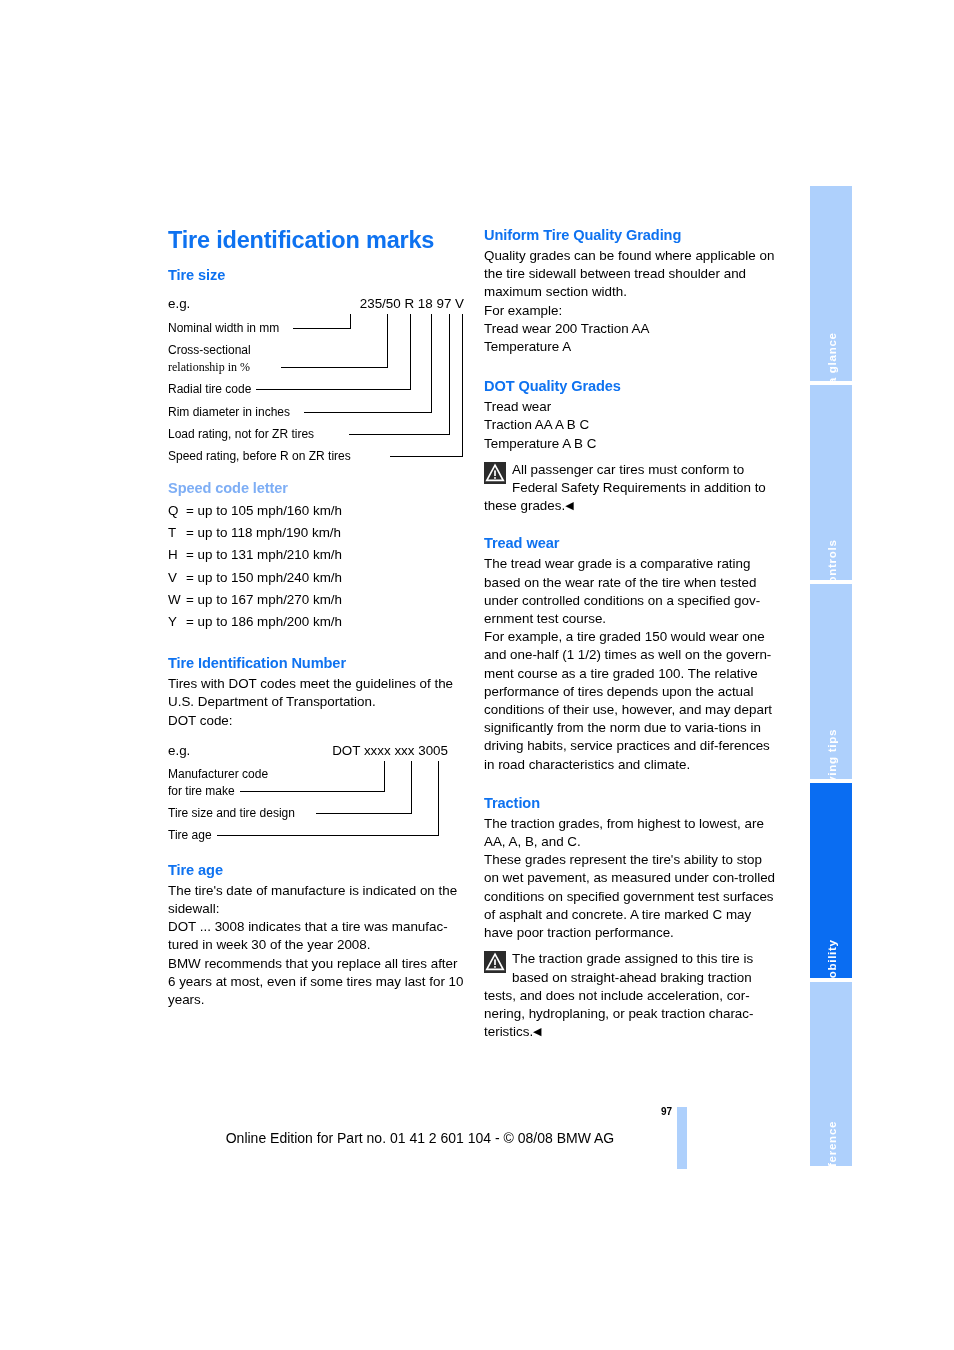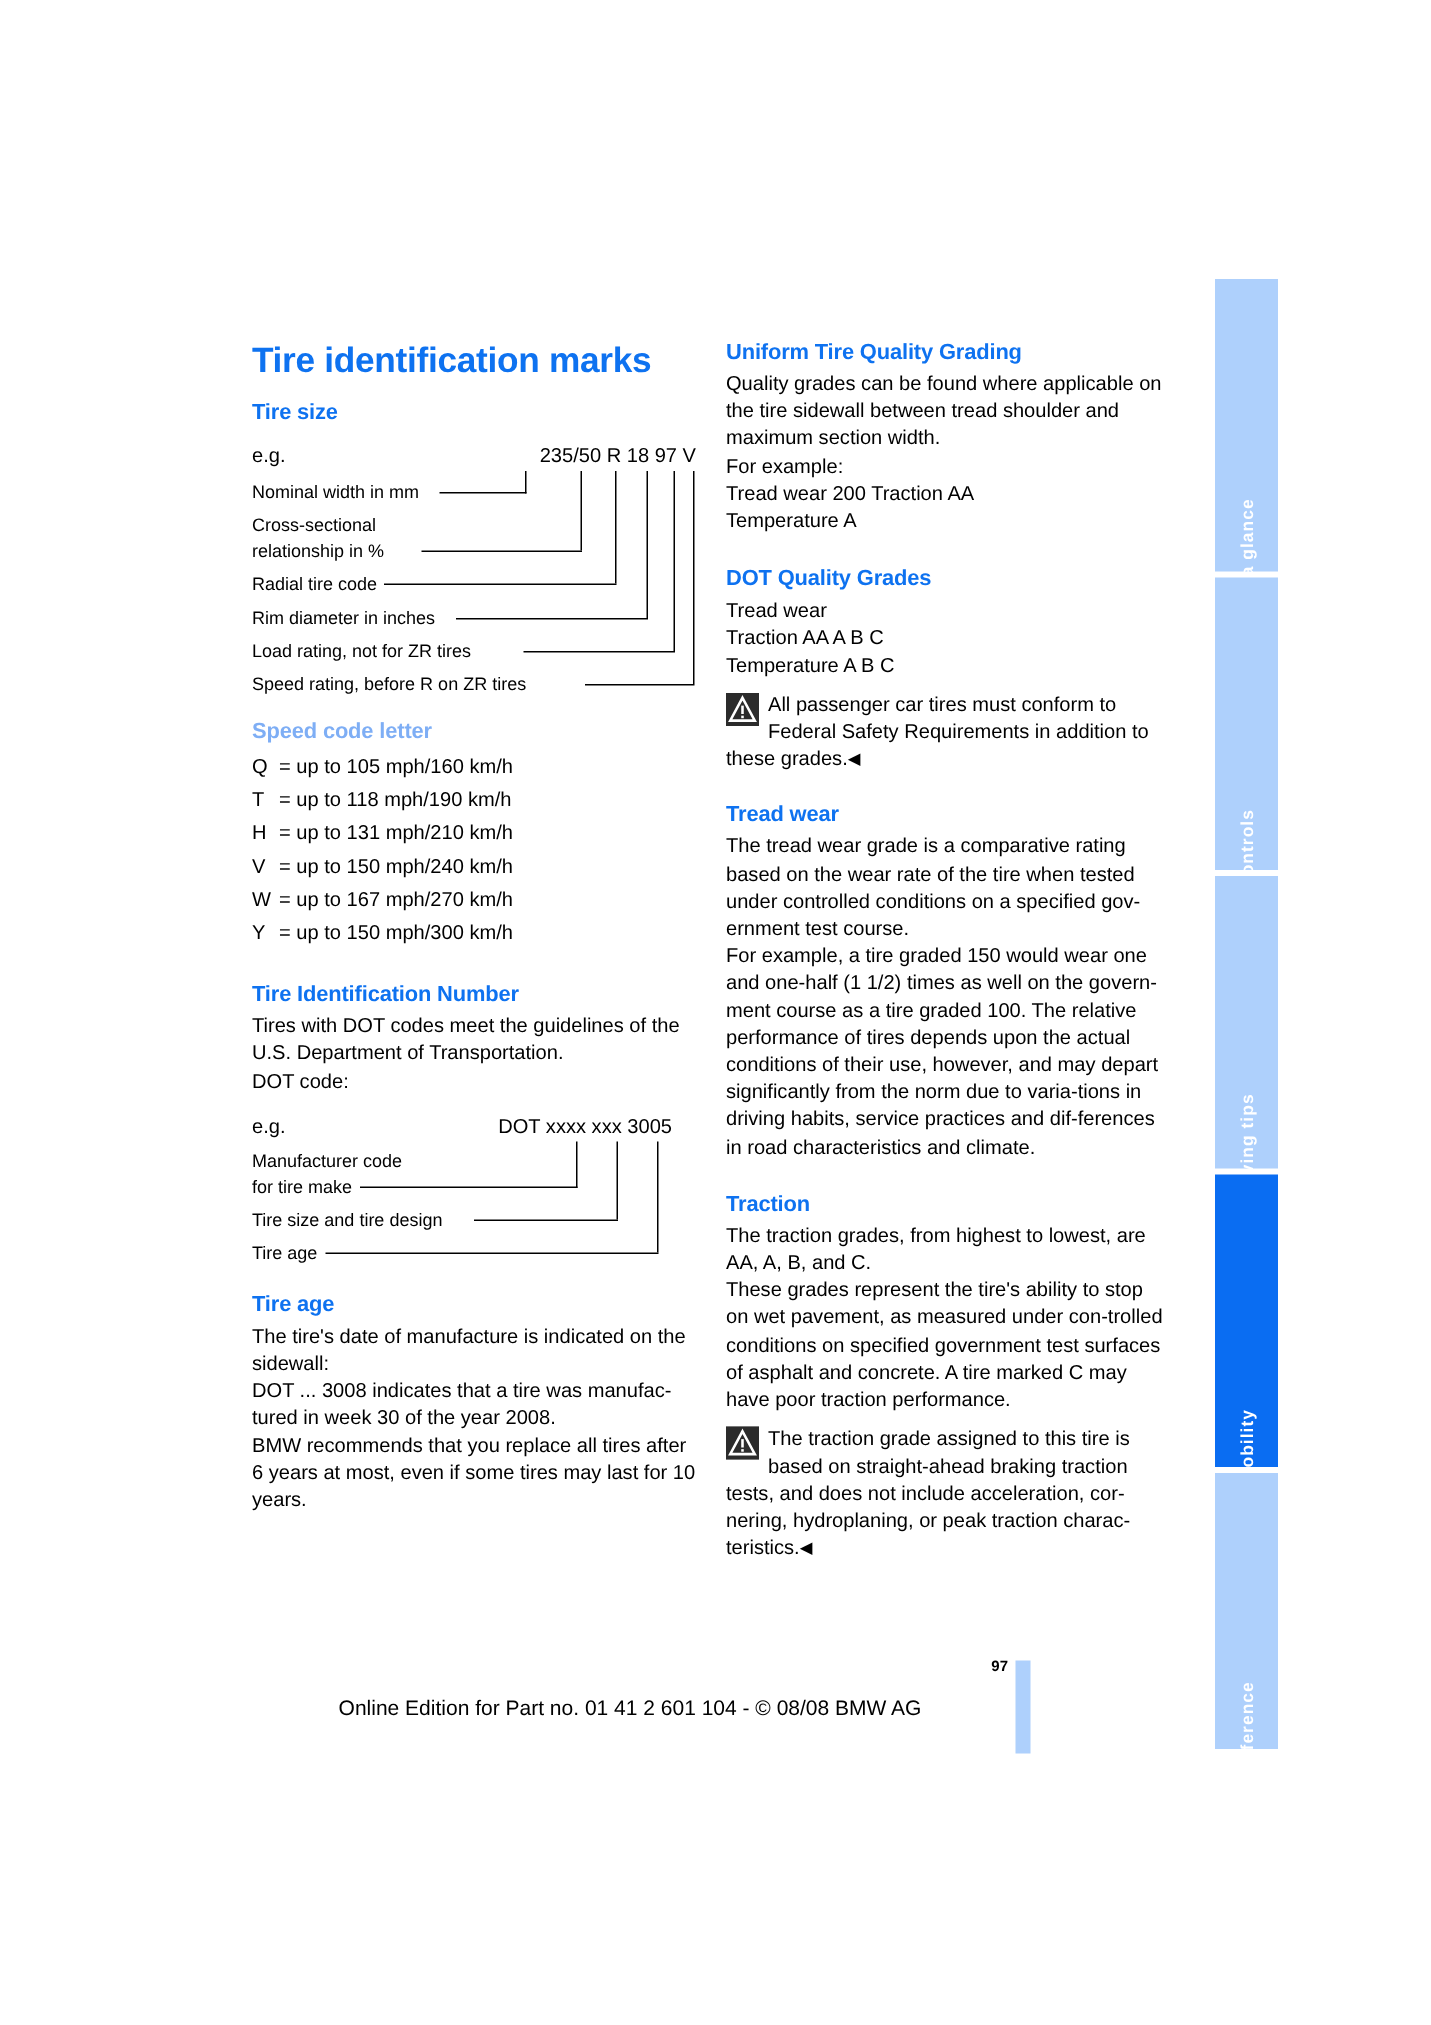--- a/index.html
+++ b/index.html
@@ -204,21 +204,21 @@
     <h2 class="sec first">Tire size</h2>
 
     <div class="diagram" style="height:163px;">
       <div class="eg-row">
         <span class="eg-label">e.g.</span>
         <span class="eg-code">235/50 R 18 97 V</span>
       </div>
 
       <div class="dg-label" style="top:25px;">Nominal width in mm</div>
       <div class="dg-label" style="top:47px;">Cross-sectional</div>
-      <div class="dg-label" style="top:64px;">relationship in %</div>
+      <div class="dg-label" style="top:64px;font-family:Liberation Serif, serif;">relationship in %</div>
       <div class="dg-label" style="top:86px;">Radial tire code</div>
       <div class="dg-label" style="top:109px;">Rim diameter in inches</div>
       <div class="dg-label" style="top:131px;">Load rating, not for ZR tires</div>
       <div class="dg-label" style="top:153px;">Speed rating, before R on ZR tires</div>
 
       <div class="vline" style="left:182px; top:20px; height:15px;"></div>
       <div class="hline" style="left:125px; top:34px; width:58px;"></div>
 
       <div class="vline" style="left:219px; top:20px; height:53px;"></div>
       <div class="hline" style="left:113px; top:73px; width:107px;"></div>
@@ -254,21 +254,21 @@
       <div class="speed-row">
         <span class="speed-letter">V</span>
         <span class="speed-text">= up to 150 mph/240 km/h</span>
       </div>
       <div class="speed-row">
         <span class="speed-letter">W</span>
         <span class="speed-text">= up to 167 mph/270 km/h</span>
       </div>
       <div class="speed-row">
         <span class="speed-letter">Y</span>
-        <span class="speed-text">= up to 150 mph/300 km/h</span>
+        <span class="speed-text">= up to 186 mph/200 km/h</span>
       </div>
     </div>
 
     <h2 class="sec" style="margin-top:21px;">Tire Identification Number</h2>
     <p class="body">Tires with DOT codes meet the guidelines of the U.S. Department of Transportation.</p>
     <p class="body">DOT code:</p>
 
     <div class="diagram" style="height:100px; margin-top:11px;">
       <div class="eg-row">
         <span class="eg-label">e.g.</span>

